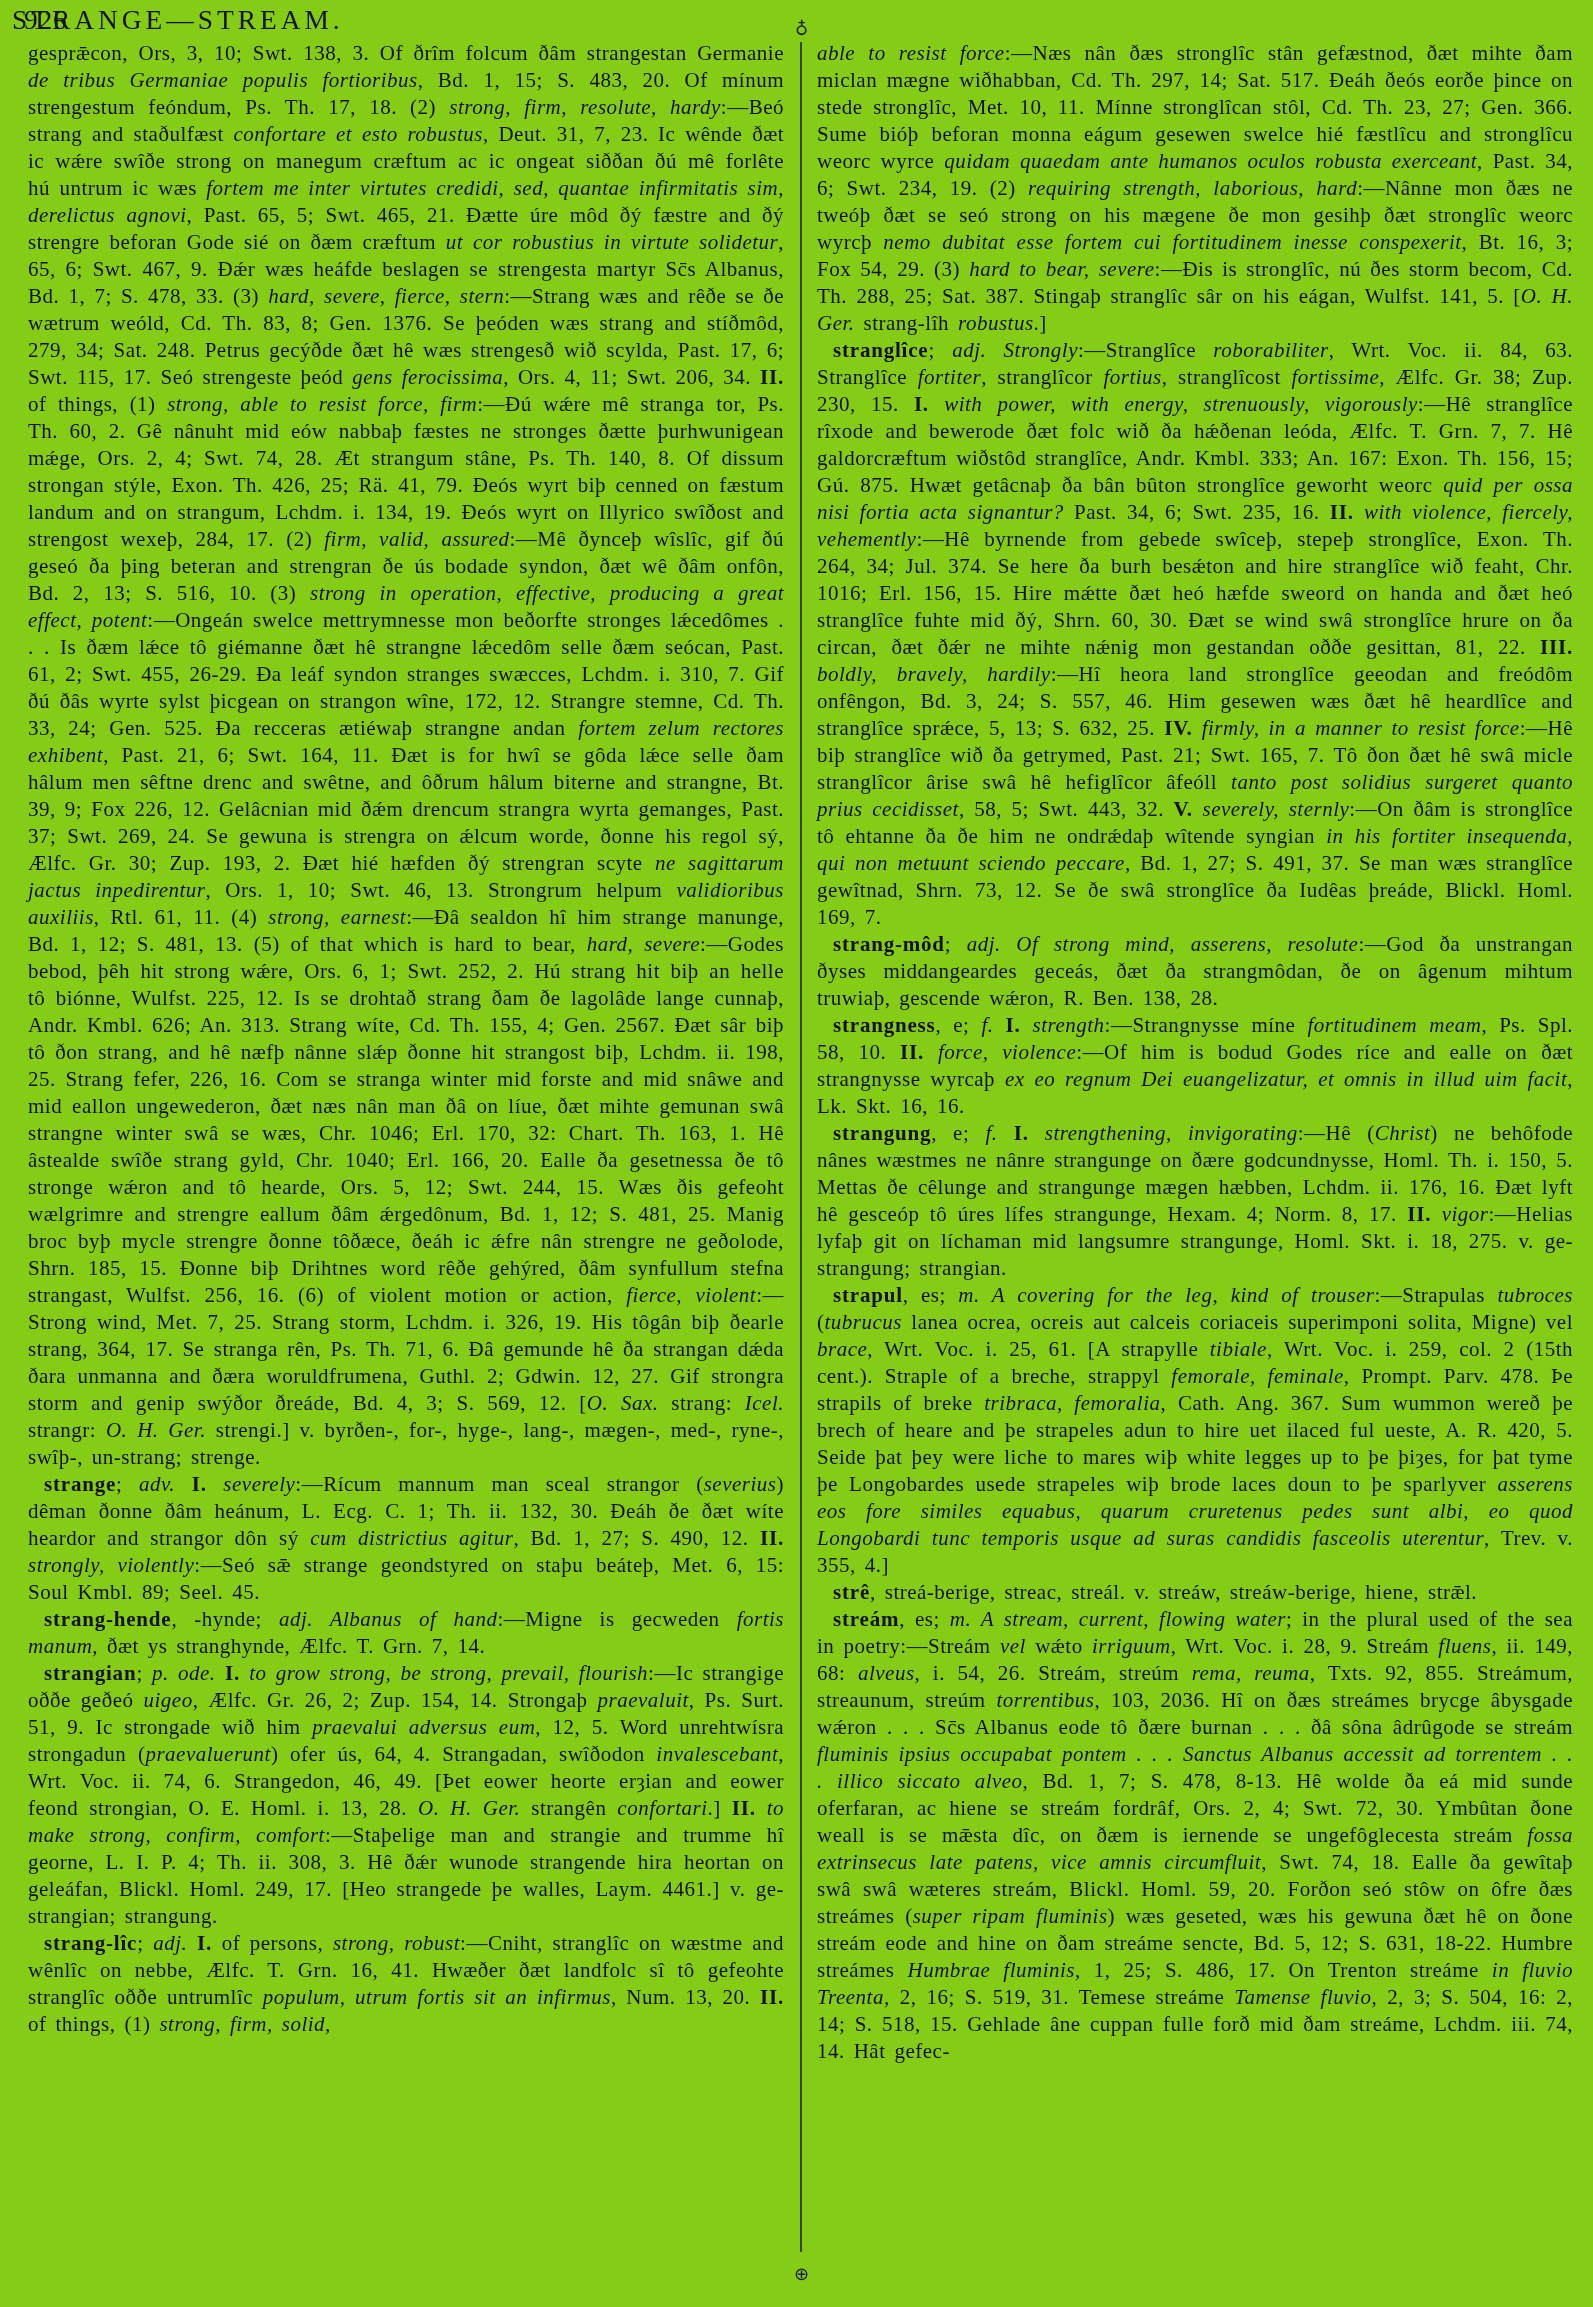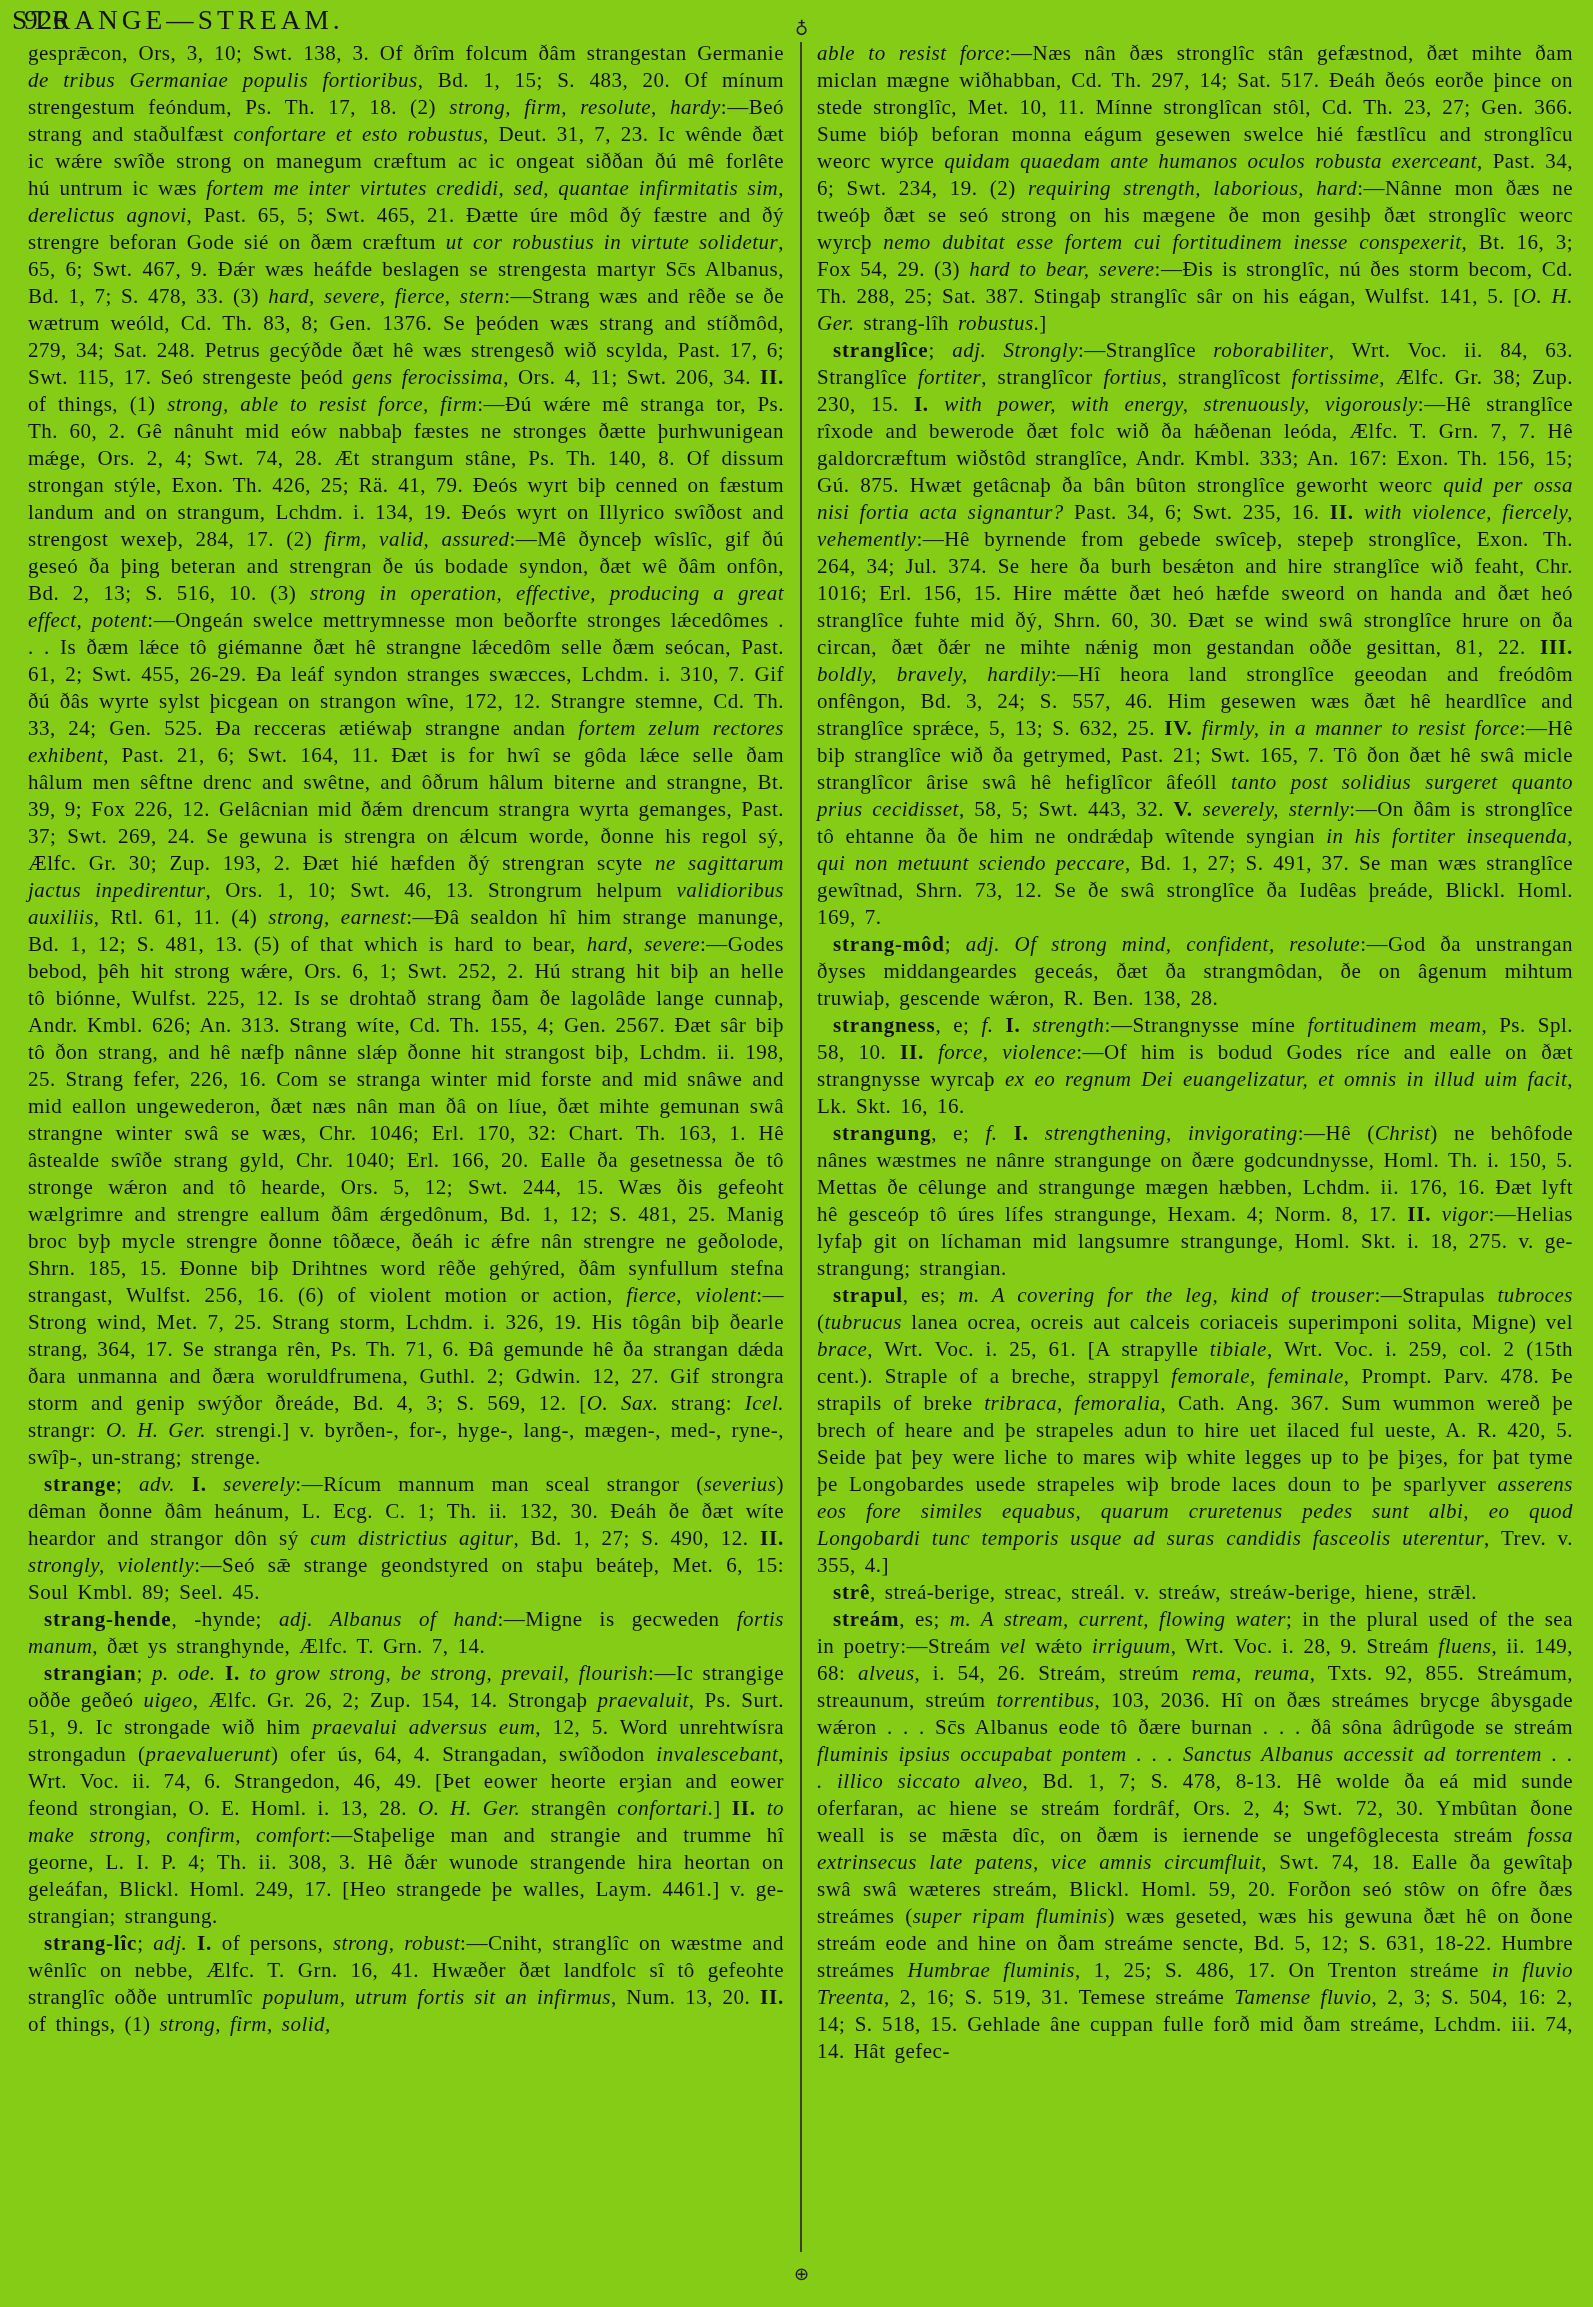--- a/index.html
+++ b/index.html
@@ -61,21 +61,21 @@
     <div class="col" id="col-left">
         <p class="entry"><span class="s-r">gesprǣcon, Ors, 3, 10; Swt. 138, 3. Of ðrîm folcum ðâm strangestan Germanie </span><span class="s-i">de tribus Germaniae populis fortioribus</span><span class="s-r">, Bd. 1, 15; S. 483, 20. Of mínum strengestum feóndum, Ps. Th. 17, 18. (2) </span><span class="s-i">strong, firm, resolute, hardy</span><span class="s-r">:—Beó strang and staðulfæst </span><span class="s-i">confortare et esto robustus</span><span class="s-r">, Deut. 31, 7, 23. Ic wênde ðæt ic wǽre swîðe strong on manegum cræftum ac ic ongeat siððan ðú mê forlête hú untrum ic wæs </span><span class="s-i">fortem me inter virtutes credidi, sed, quantae infirmitatis sim, derelictus agnovi</span><span class="s-r">, Past. 65, 5; Swt. 465, 21. Ðætte úre môd ðý fæstre and ðý strengre beforan Gode sié on ðæm cræftum </span><span class="s-i">ut cor robustius in virtute solidetur</span><span class="s-r">, 65, 6; Swt. 467, 9. Ðǽr wæs heáfde beslagen se strengesta martyr Sc̄s Albanus, Bd. 1, 7; S. 478, 33. (3) </span><span class="s-i">hard, severe, fierce, stern</span><span class="s-r">:—Strang wæs and rêðe se ðe wætrum weóld, Cd. Th. 83, 8; Gen. 1376. Se þeóden wæs strang and stíðmôd, 279, 34; Sat. 248. Petrus gecýðde ðæt hê wæs strengesð wið scylda, Past. 17, 6; Swt. 115, 17. Seó strengeste þeód </span><span class="s-i">gens ferocissima</span><span class="s-r">, Ors. 4, 11; Swt. 206, 34. </span><span class="s-b">II.</span><span class="s-r"> of things, (1) </span><span class="s-i">strong, able to resist force, firm</span><span class="s-r">:—Ðú wǽre mê stranga tor, Ps. Th. 60, 2. Gê nânuht mid eów nabbaþ fæstes ne stronges ðætte þurhwunigean mǽge, Ors. 2, 4; Swt. 74, 28. Æt strangum stâne, Ps. Th. 140, 8. Of dissum strongan stýle, Exon. Th. 426, 25; Rä. 41, 79. Ðeós wyrt biþ cenned on fæstum landum and on strangum, Lchdm. i. 134, 19. Ðeós wyrt on Illyrico swîðost and strengost wexeþ, 284, 17. (2) </span><span class="s-i">firm, valid, assured</span><span class="s-r">:—Mê ðynceþ wîslîc, gif ðú geseó ða þing beteran and strengran ðe ús bodade syndon, ðæt wê ðâm onfôn, Bd. 2, 13; S. 516, 10. (3) </span><span class="s-i">strong in operation, effective, producing a great effect, potent</span><span class="s-r">:—Ongeán swelce mettrymnesse mon beðorfte stronges lǽcedômes . . . Is ðæm lǽce tô giémanne ðæt hê strangne lǽcedôm selle ðæm seócan, Past. 61, 2; Swt. 455, 26-29. Ða leáf syndon stranges swæcces, Lchdm. i. 310, 7. Gif ðú ðâs wyrte sylst þicgean on strangon wîne, 172, 12. Strangre stemne, Cd. Th. 33, 24; Gen. 525. Ða recceras ætiéwaþ strangne andan </span><span class="s-i">fortem zelum rectores exhibent</span><span class="s-r">, Past. 21, 6; Swt. 164, 11. Ðæt is for hwî se gôda lǽce selle ðam hâlum men sêftne drenc and swêtne, and ôðrum hâlum biterne and strangne, Bt. 39, 9; Fox 226, 12. Gelâcnian mid ðǽm drencum strangra wyrta gemanges, Past. 37; Swt. 269, 24. Se gewuna is strengra on ǽlcum worde, ðonne his regol sý, Ælfc. Gr. 30; Zup. 193, 2. Ðæt hié hæfden ðý strengran scyte </span><span class="s-i">ne sagittarum jactus inpedirentur</span><span class="s-r">, Ors. 1, 10; Swt. 46, 13. Strongrum helpum </span><span class="s-i">validioribus auxiliis</span><span class="s-r">, Rtl. 61, 11. (4) </span><span class="s-i">strong, earnest</span><span class="s-r">:—Ðâ sealdon hî him strange manunge, Bd. 1, 12; S. 481, 13. (5) of that which is hard to bear, </span><span class="s-i">hard, severe</span><span class="s-r">:—Godes bebod, þêh hit strong wǽre, Ors. 6, 1; Swt. 252, 2. Hú strang hit biþ an helle tô biónne, Wulfst. 225, 12. Is se drohtað strang ðam ðe lagolâde lange cunnaþ, Andr. Kmbl. 626; An. 313. Strang wíte, Cd. Th. 155, 4; Gen. 2567. Ðæt sâr biþ tô ðon strang, and hê næfþ nânne slǽp ðonne hit strangost biþ, Lchdm. ii. 198, 25. Strang fefer, 226, 16. Com se stranga winter mid forste and mid snâwe and mid eallon ungewederon, ðæt næs nân man ðâ on líue, ðæt mihte gemunan swâ strangne winter swâ se wæs, Chr. 1046; Erl. 170, 32: Chart. Th. 163, 1. Hê âstealde swîðe strang gyld, Chr. 1040; Erl. 166, 20. Ealle ða gesetnessa ðe tô stronge wǽron and tô hearde, Ors. 5, 12; Swt. 244, 15. Wæs ðis gefeoht wælgrimre and strengre eallum ðâm ǽrgedônum, Bd. 1, 12; S. 481, 25. Manig broc byþ mycle strengre ðonne tôðæce, ðeáh ic ǽfre nân strengre ne geðolode, Shrn. 185, 15. Ðonne biþ Drihtnes word rêðe gehýred, ðâm synfullum stefna strangast, Wulfst. 256, 16. (6) of violent motion or action, </span><span class="s-i">fierce, violent</span><span class="s-r">:—Strong wind, Met. 7, 25. Strang storm, Lchdm. i. 326, 19. His tôgân biþ ðearle strang, 364, 17. Se stranga rên, Ps. Th. 71, 6. Ðâ gemunde hê ða strangan dǽda ðara unmanna and ðæra woruldfrumena, Guthl. 2; Gdwin. 12, 27. Gif strongra storm and genip swýðor ðreáde, Bd. 4, 3; S. 569, 12. [</span><span class="s-i">O. Sax.</span><span class="s-r"> strang: </span><span class="s-i">Icel.</span><span class="s-r"> strangr: </span><span class="s-i">O. H. Ger.</span><span class="s-r"> strengi.] v. byrðen-, for-, hyge-, lang-, mægen-, med-, ryne-, swîþ-, un-strang; strenge.</span></p>
         <p class="entry indented"><span class="s-b">strange</span><span class="s-r">; </span><span class="s-i">adv.</span><span class="s-r">  </span><span class="s-b">I.</span><span class="s-r"> </span><span class="s-i">severely</span><span class="s-r">:—Rícum mannum man sceal strangor (</span><span class="s-i">severius</span><span class="s-r">) dêman ðonne ðâm heánum, L. Ecg. C. 1; Th. ii. 132, 30. Ðeáh ðe ðæt wíte heardor and strangor dôn sý </span><span class="s-i">cum districtius agitur</span><span class="s-r">, Bd. 1, 27; S. 490, 12. </span><span class="s-b">II.</span><span class="s-r"> </span><span class="s-i">strongly, violently</span><span class="s-r">:—Seó sǣ strange geondstyred on staþu beáteþ, Met. 6, 15: Soul Kmbl. 89; Seel. 45.</span></p>
         <p class="entry indented"><span class="s-b">strang-hende</span><span class="s-r">, -hynde; </span><span class="s-i">adj. Albanus of hand</span><span class="s-r">:—Migne is gecweden </span><span class="s-i">fortis manum</span><span class="s-r">, ðæt ys stranghynde, Ælfc. T. Grn. 7, 14.</span></p>
         <p class="entry indented"><span class="s-b">strangian</span><span class="s-r">; </span><span class="s-i">p. ode.</span><span class="s-r">  </span><span class="s-b">I.</span><span class="s-r"> </span><span class="s-i">to grow strong, be strong, prevail, flourish</span><span class="s-r">:—Ic strangige oððe geðeó </span><span class="s-i">uigeo</span><span class="s-r">, Ælfc. Gr. 26, 2; Zup. 154, 14. Strongaþ </span><span class="s-i">praevaluit</span><span class="s-r">, Ps. Surt. 51, 9. Ic strongade wið him </span><span class="s-i">praevalui adversus eum</span><span class="s-r">, 12, 5. Word unrehtwísra strongadun (</span><span class="s-i">praevaluerunt</span><span class="s-r">) ofer ús, 64, 4. Strangadan, swîðodon </span><span class="s-i">invalescebant</span><span class="s-r">, Wrt. Voc. ii. 74, 6. Strangedon, 46, 49. [Þet eower heorte erȝian and eower feond strongian, O. E. Homl. i. 13, 28. </span><span class="s-i">O. H. Ger.</span><span class="s-r"> strangên </span><span class="s-i">confortari</span><span class="s-r">.] </span><span class="s-b">II.</span><span class="s-r"> </span><span class="s-i">to make strong, confirm, comfort</span><span class="s-r">:—Staþelige man and strangie and trumme hî georne, L. I. P. 4; Th. ii. 308, 3. Hê ðǽr wunode strangende hira heortan on geleáfan, Blickl. Homl. 249, 17. [Heo strangede þe walles, Laym. 4461.] v. ge-strangian; strangung.</span></p>
         <p class="entry indented"><span class="s-b">strang-lîc</span><span class="s-r">; </span><span class="s-i">adj.</span><span class="s-r">  </span><span class="s-b">I.</span><span class="s-r"> of persons, </span><span class="s-i">strong, robust</span><span class="s-r">:—Cniht, stranglîc on wæstme and wênlîc on nebbe, Ælfc. T. Grn. 16, 41. Hwæðer ðæt landfolc sî tô gefeohte stranglîc oððe untrumlîc </span><span class="s-i">populum, utrum fortis sit an infirmus</span><span class="s-r">, Num. 13, 20. </span><span class="s-b">II.</span><span class="s-r"> of things, (1) </span><span class="s-i">strong, firm, solid,</span></p>
       </div>
     <div class="col" id="col-right">
         <p class="entry"><span class="s-i">able to resist force</span><span class="s-r">:—Næs nân ðæs stronglîc stân gefæstnod, ðæt mihte ðam miclan mægne wiðhabban, Cd. Th. 297, 14; Sat. 517. Ðeáh ðeós eorðe þince on stede stronglîc, Met. 10, 11. Mínne stronglîcan stôl, Cd. Th. 23, 27; Gen. 366. Sume bióþ beforan monna eágum gesewen swelce hié fæstlîcu and stronglîcu weorc wyrce </span><span class="s-i">quidam quaedam ante humanos oculos robusta exerceant</span><span class="s-r">, Past. 34, 6; Swt. 234, 19. (2) </span><span class="s-i">requiring strength, laborious, hard</span><span class="s-r">:—Nânne mon ðæs ne tweóþ ðæt se seó strong on his mægene ðe mon gesihþ ðæt stronglîc weorc wyrcþ </span><span class="s-i">nemo dubitat esse fortem cui fortitudinem inesse conspexerit</span><span class="s-r">, Bt. 16, 3; Fox 54, 29. (3) </span><span class="s-i">hard to bear, severe</span><span class="s-r">:—Ðis is stronglîc, nú ðes storm becom, Cd. Th. 288, 25; Sat. 387. Stingaþ stranglîc sâr on his eágan, Wulfst. 141, 5. [</span><span class="s-i">O. H. Ger.</span><span class="s-r"> strang-lîh </span><span class="s-i">robustus</span><span class="s-r">.]</span></p>
         <p class="entry indented"><span class="s-b">stranglîce</span><span class="s-r">; </span><span class="s-i">adj. Strongly</span><span class="s-r">:—Stranglîce </span><span class="s-i">roborabiliter</span><span class="s-r">, Wrt. Voc. ii. 84, 63. Stranglîce </span><span class="s-i">fortiter</span><span class="s-r">, stranglîcor </span><span class="s-i">fortius</span><span class="s-r">, stranglîcost </span><span class="s-i">fortissime</span><span class="s-r">, Ælfc. Gr. 38; Zup. 230, 15. </span><span class="s-b">I.</span><span class="s-r"> </span><span class="s-i">with power, with energy, strenuously, vigorously</span><span class="s-r">:—Hê stranglîce rîxode and bewerode ðæt folc wið ða hǽðenan leóda, Ælfc. T. Grn. 7, 7. Hê galdorcræftum wiðstôd stranglîce, Andr. Kmbl. 333; An. 167: Exon. Th. 156, 15; Gú. 875. Hwæt getâcnaþ ða bân bûton stronglîce geworht weorc </span><span class="s-i">quid per ossa nisi fortia acta signantur?</span><span class="s-r"> Past. 34, 6; Swt. 235, 16. </span><span class="s-b">II.</span><span class="s-r"> </span><span class="s-i">with violence, fiercely, vehemently</span><span class="s-r">:—Hê byrnende from gebede swîceþ, stepeþ stronglîce, Exon. Th. 264, 34; Jul. 374. Se here ða burh besǽton and hire stranglîce wið feaht, Chr. 1016; Erl. 156, 15. Hire mǽtte ðæt heó hæfde sweord on handa and ðæt heó stranglîce fuhte mid ðý, Shrn. 60, 30. Ðæt se wind swâ stronglîce hrure on ða circan, ðæt ðǽr ne mihte nǽnig mon gestandan oððe gesittan, 81, 22. </span><span class="s-b">III.</span><span class="s-r"> </span><span class="s-i">boldly, bravely, hardily</span><span class="s-r">:—Hî heora land stronglîce geeodan and freódôm onfêngon, Bd. 3, 24; S. 557, 46. Him gesewen wæs ðæt hê heardlîce and stranglîce sprǽce, 5, 13; S. 632, 25. </span><span class="s-b">IV.</span><span class="s-r"> </span><span class="s-i">firmly, in a manner to resist force</span><span class="s-r">:—Hê biþ stranglîce wið ða getrymed, Past. 21; Swt. 165, 7. Tô ðon ðæt hê swâ micle stranglîcor ârise swâ hê hefiglîcor âfeóll </span><span class="s-i">tanto post solidius surgeret quanto prius cecidisset</span><span class="s-r">, 58, 5; Swt. 443, 32. </span><span class="s-b">V.</span><span class="s-r"> </span><span class="s-i">severely, sternly</span><span class="s-r">:—On ðâm is stronglîce tô ehtanne ða ðe him ne ondrǽdaþ wîtende syngian </span><span class="s-i">in his fortiter insequenda, qui non metuunt sciendo peccare</span><span class="s-r">, Bd. 1, 27; S. 491, 37. Se man wæs stranglîce gewîtnad, Shrn. 73, 12. Se ðe swâ stronglîce ða Iudêas þreáde, Blickl. Homl. 169, 7.</span></p>
-        <p class="entry indented"><span class="s-b">strang-môd</span><span class="s-r">; </span><span class="s-i">adj. Of strong mind, confident, resolute</span><span class="s-r">:—God ða unstrangan ðyses middangeardes geceás, ðæt ða strangmôdan, ðe on âgenum mihtum truwiaþ, gescende wǽron, R. Ben. 138, 28.</span></p>
+        <p class="entry indented"><span class="s-b">strang-môd</span><span class="s-r">; </span><span class="s-i">adj. Of strong mind, asserens, resolute</span><span class="s-r">:—God ða unstrangan ðyses middangeardes geceás, ðæt ða strangmôdan, ðe on âgenum mihtum truwiaþ, gescende wǽron, R. Ben. 138, 28.</span></p>
         <p class="entry indented"><span class="s-b">strangness</span><span class="s-r">, e; </span><span class="s-i">f.</span><span class="s-r">  </span><span class="s-b">I.</span><span class="s-r"> </span><span class="s-i">strength</span><span class="s-r">:—Strangnysse míne </span><span class="s-i">fortitudinem meam</span><span class="s-r">, Ps. Spl. 58, 10. </span><span class="s-b">II.</span><span class="s-r"> </span><span class="s-i">force, violence</span><span class="s-r">:—Of him is bodud Godes ríce and ealle on ðæt strangnysse wyrcaþ </span><span class="s-i">ex eo regnum Dei euangelizatur, et omnis in illud uim facit</span><span class="s-r">, Lk. Skt. 16, 16.</span></p>
         <p class="entry indented"><span class="s-b">strangung</span><span class="s-r">, e; </span><span class="s-i">f.</span><span class="s-r">  </span><span class="s-b">I.</span><span class="s-r"> </span><span class="s-i">strengthening, invigorating</span><span class="s-r">:—Hê (</span><span class="s-i">Christ</span><span class="s-r">) ne behôfode nânes wæstmes ne nânre strangunge on ðære godcundnysse, Homl. Th. i. 150, 5. Mettas ðe cêlunge and strangunge mægen hæbben, Lchdm. ii. 176, 16. Ðæt lyft hê gesceóp tô úres lífes strangunge, Hexam. 4; Norm. 8, 17. </span><span class="s-b">II.</span><span class="s-r"> </span><span class="s-i">vigor</span><span class="s-r">:—Helias lyfaþ git on líchaman mid langsumre strangunge, Homl. Skt. i. 18, 275. v. ge-strangung; strangian.</span></p>
         <p class="entry indented"><span class="s-b">strapul</span><span class="s-r">, es; </span><span class="s-i">m. A covering for the leg, kind of trouser</span><span class="s-r">:—Strapulas </span><span class="s-i">tubroces</span><span class="s-r"> (</span><span class="s-i">tubrucus</span><span class="s-r"> lanea ocrea, ocreis aut calceis coriaceis superimponi solita, Migne) vel </span><span class="s-i">brace</span><span class="s-r">, Wrt. Voc. i. 25, 61. [A strapylle </span><span class="s-i">tibiale</span><span class="s-r">, Wrt. Voc. i. 259, col. 2 (15th cent.). Straple of a breche, strappyl </span><span class="s-i">femorale, feminale</span><span class="s-r">, Prompt. Parv. 478. Þe strapils of breke </span><span class="s-i">tribraca, femoralia</span><span class="s-r">, Cath. Ang. 367. Sum wummon wereð þe brech of heare and þe strapeles adun to hire uet ilaced ful ueste, A. R. 420, 5. Seide þat þey were liche to mares wiþ white legges up to þe þiȝes, for þat tyme þe Longobardes usede strapeles wiþ brode laces doun to þe sparlyver </span><span class="s-i">asserens eos fore similes equabus, quarum cruretenus pedes sunt albi, eo quod Longobardi tunc temporis usque ad suras candidis fasceolis uterentur</span><span class="s-r">, Trev. v. 355, 4.]</span></p>
         <p class="entry indented"><span class="s-b">strê</span><span class="s-r">, streá-berige, streac, streál. v. streáw, streáw-berige, hiene, strǣl.</span></p>
         <p class="entry indented"><span class="s-b">streám</span><span class="s-r">, es; </span><span class="s-i">m. A stream, current, flowing water</span><span class="s-r">; in the plural used of the sea in poetry:—Streám </span><span class="s-i">vel</span><span class="s-r"> wǽto </span><span class="s-i">irriguum</span><span class="s-r">, Wrt. Voc. i. 28, 9. Streám </span><span class="s-i">fluens</span><span class="s-r">, ii. 149, 68: </span><span class="s-i">alveus</span><span class="s-r">, i. 54, 26. Streám, streúm </span><span class="s-i">rema, reuma</span><span class="s-r">, Txts. 92, 855. Streámum, streaunum, streúm </span><span class="s-i">torrentibus</span><span class="s-r">, 103, 2036. Hî on ðæs streámes brycge âbysgade wǽron . . . Sc̄s Albanus eode tô ðære burnan . . . ðâ sôna âdrûgode se streám </span><span class="s-i">fluminis ipsius occupabat pontem . . . Sanctus Albanus accessit ad torrentem . . . illico siccato alveo</span><span class="s-r">, Bd. 1, 7; S. 478, 8-13. Hê wolde ða eá mid sunde oferfaran, ac hiene se streám fordrâf, Ors. 2, 4; Swt. 72, 30. Ymbûtan ðone weall is se mǣsta dîc, on ðæm is iernende se ungefôglecesta streám </span><span class="s-i">fossa extrinsecus late patens, vice amnis circumfluit</span><span class="s-r">, Swt. 74, 18. Ealle ða gewîtaþ swâ swâ wæteres streám, Blickl. Homl. 59, 20. Forðon seó stôw on ôfre ðæs streámes (</span><span class="s-i">super ripam fluminis</span><span class="s-r">) wæs geseted, wæs his gewuna ðæt hê on ðone streám eode and hine on ðam streáme sencte, Bd. 5, 12; S. 631, 18-22. Humbre streámes </span><span class="s-i">Humbrae fluminis</span><span class="s-r">, 1, 25; S. 486, 17. On Trenton streáme </span><span class="s-i">in fluvio Treenta</span><span class="s-r">, 2, 16; S. 519, 31. Temese streáme </span><span class="s-i">Tamense fluvio</span><span class="s-r">, 2, 3; S. 504, 16: 2, 14; S. 518, 15. Gehlade âne cuppan fulle forð mid ðam streáme, Lchdm. iii. 74, 14. Hât gefec-</span></p>
       </div>
   </div>
 </div>
 
 

